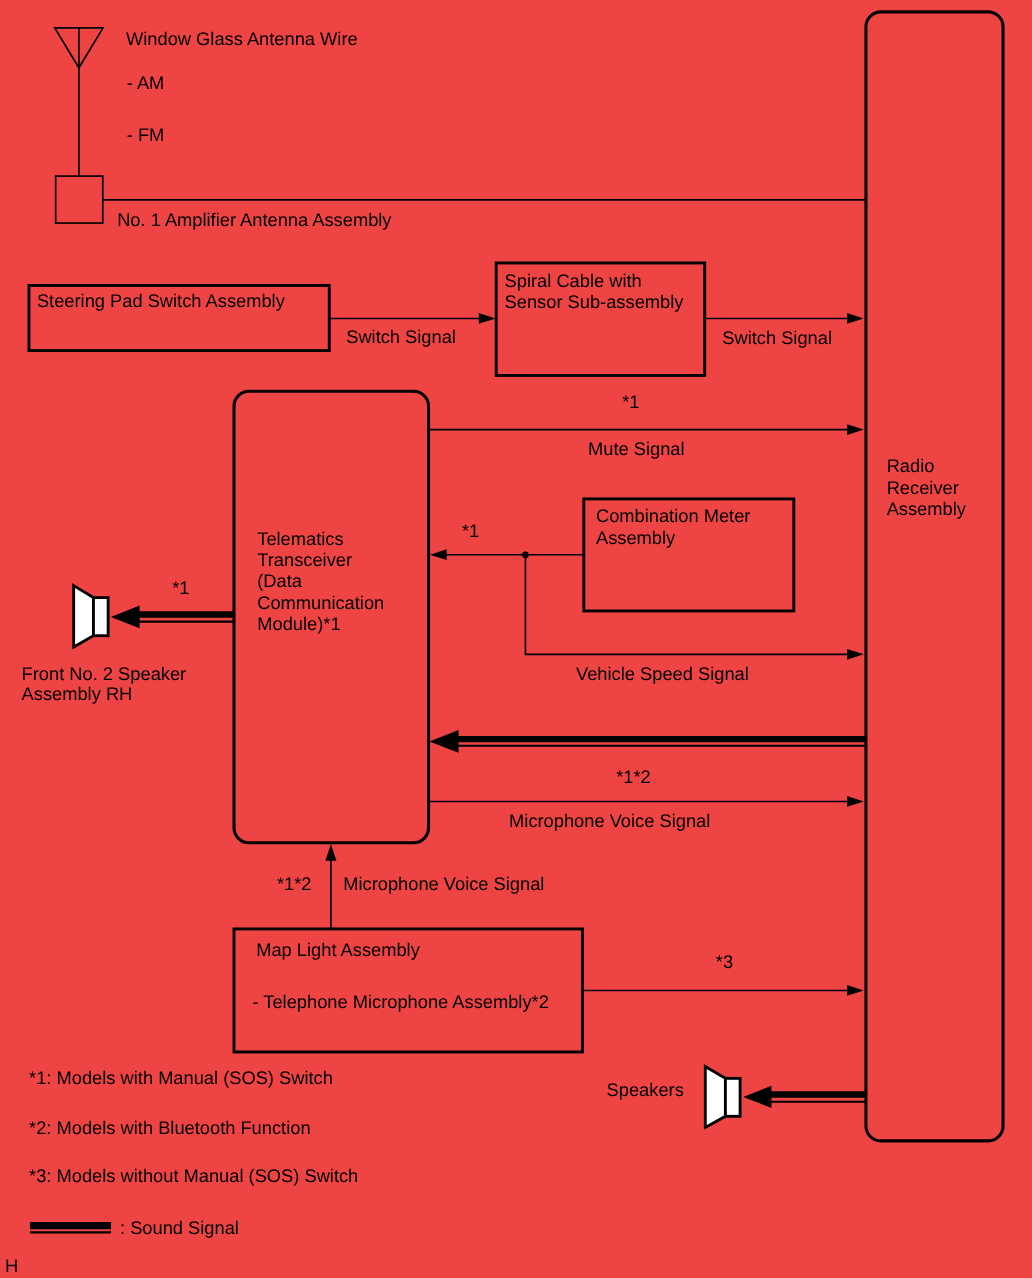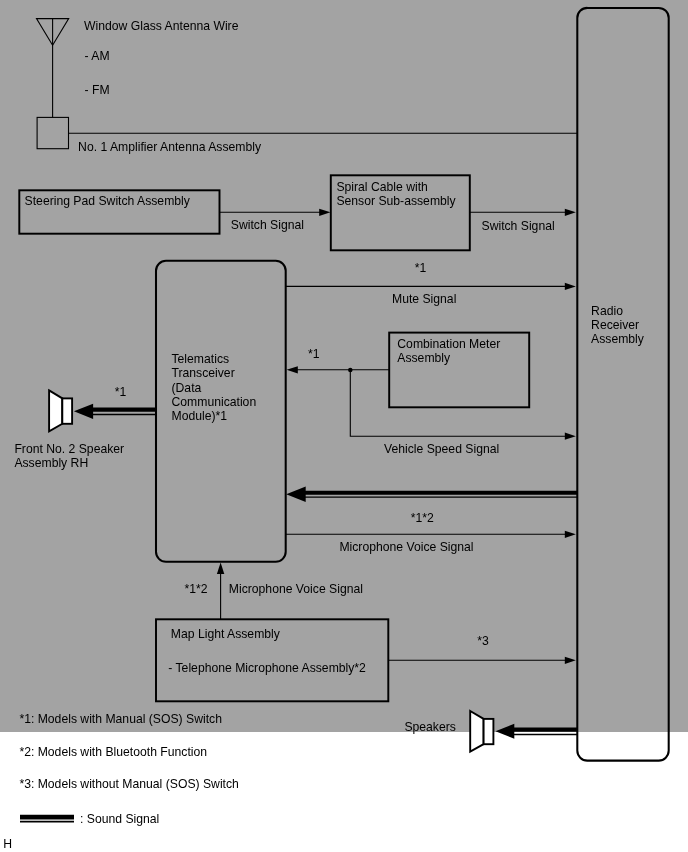--- a/index.html
+++ b/index.html
@@ -1,19 +1,19 @@
 <!DOCTYPE html>
 <html><head>
 <meta charset="utf-8">
 <title>Audio and Visual System Diagram</title>
 <style>
   html,body{margin:0;padding:0;background:#ffffff;}
   body{width:688px;height:852px;position:relative;overflow:hidden;
        font-family:"Liberation Sans",sans-serif;color:#231f20;}
-  #stage{position:absolute;left:0;top:0;width:688px;height:732px;background:#a3a3a3;}
+  #stage{position:absolute;left:0;top:0;width:688px;height:852px;background:#ef4444;}
   svg#sheet{position:absolute;left:0;top:0;width:688px;height:852px;display:block;}
   svg#sheet text{font-family:"Liberation Sans",sans-serif;font-size:12.2px;fill:#000000;}
   svg#sheet text{will-change:transform;transform:translateZ(0);}
 </style>
 </head>
 <body>
 
 <div id="stage">
 <svg id="sheet" viewBox="0 0 688 852">
 

